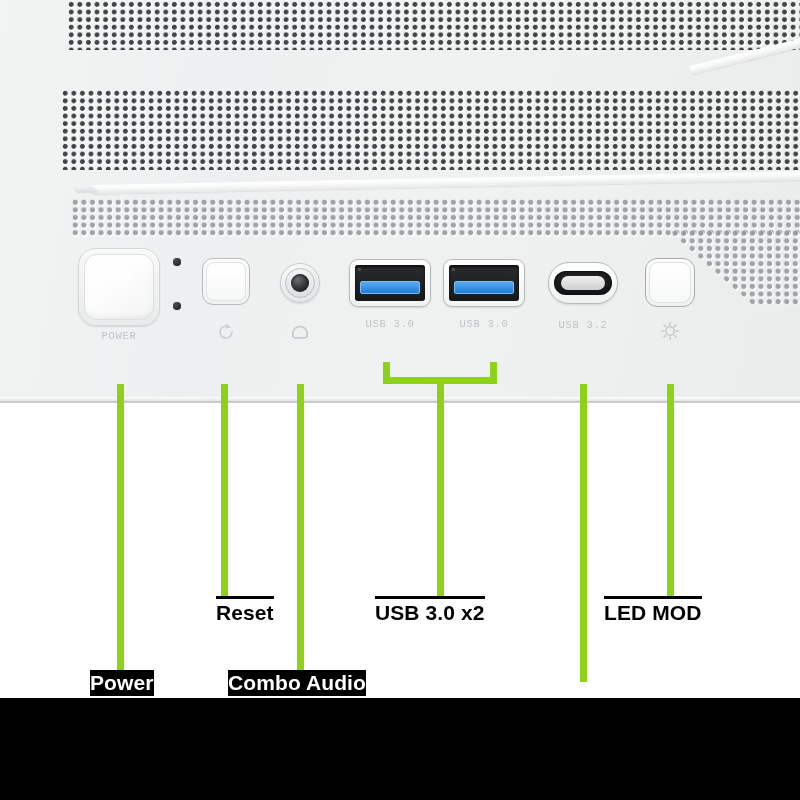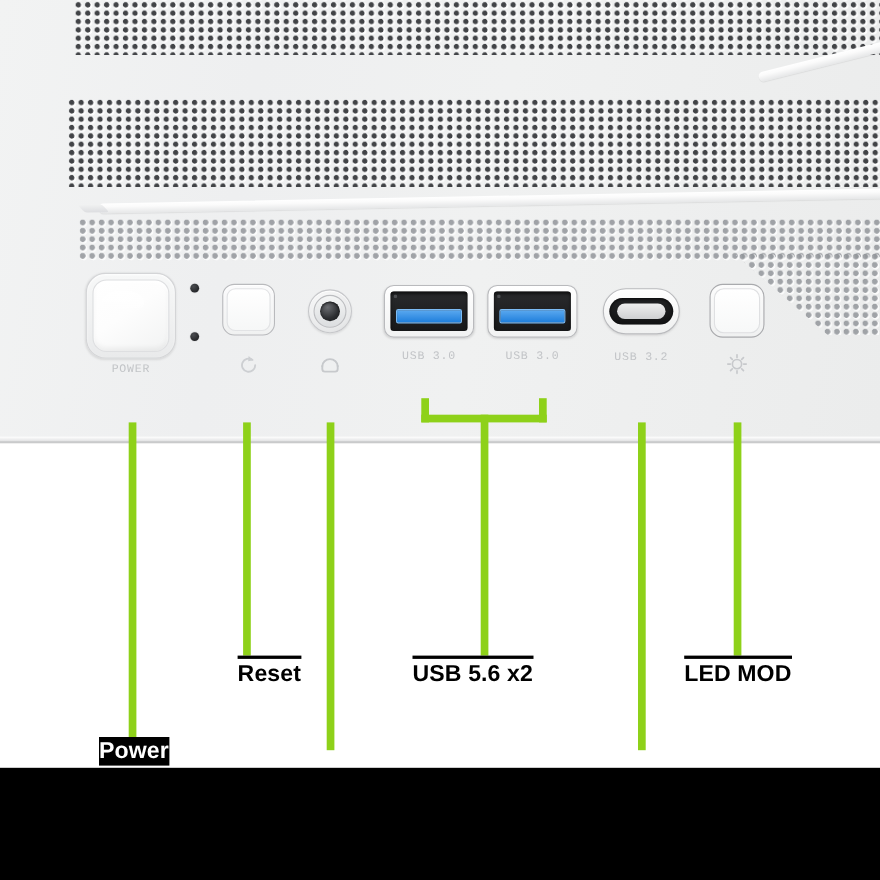--- a/index.html
+++ b/index.html
@@ -317,19 +317,20 @@
   </div>
 
   <div class="leader" style="left:117px;top:384px;height:298px;"></div>
   <div class="leader" style="left:221px;top:384px;height:212px;"></div>
   <div class="leader" style="left:297px;top:384px;height:298px;"></div>
   <div class="leader" style="left:437px;top:377px;height:219px;"></div>
   <div class="leader" style="left:580px;top:384px;height:298px;"></div>
   <div class="leader" style="left:667px;top:384px;height:212px;"></div>
 
   <div class="tag dark" style="left:196px;top:600px;margin-left:20px;">Reset</div>
-  <div class="tag dark" style="left:375px;top:600px;">USB 5.6 x2</div>
-  <div class="tag dark" style="left:622px;top:600px;">LED MOD</div>
+  <div class="tag dark" style="left:375px;top:600px;">USB 3.0 x2</div>
+  <div class="tag dark" style="left:604px;top:600px;">LED MOD</div>
 
   <div class="tag light" style="left:90px;top:670px;">Power</div>
+  <div class="tag light" style="left:228px;top:670px;">Combo Audio</div>
 
   <div id="blackBand"></div>
 </div>
 
 </body></html>

